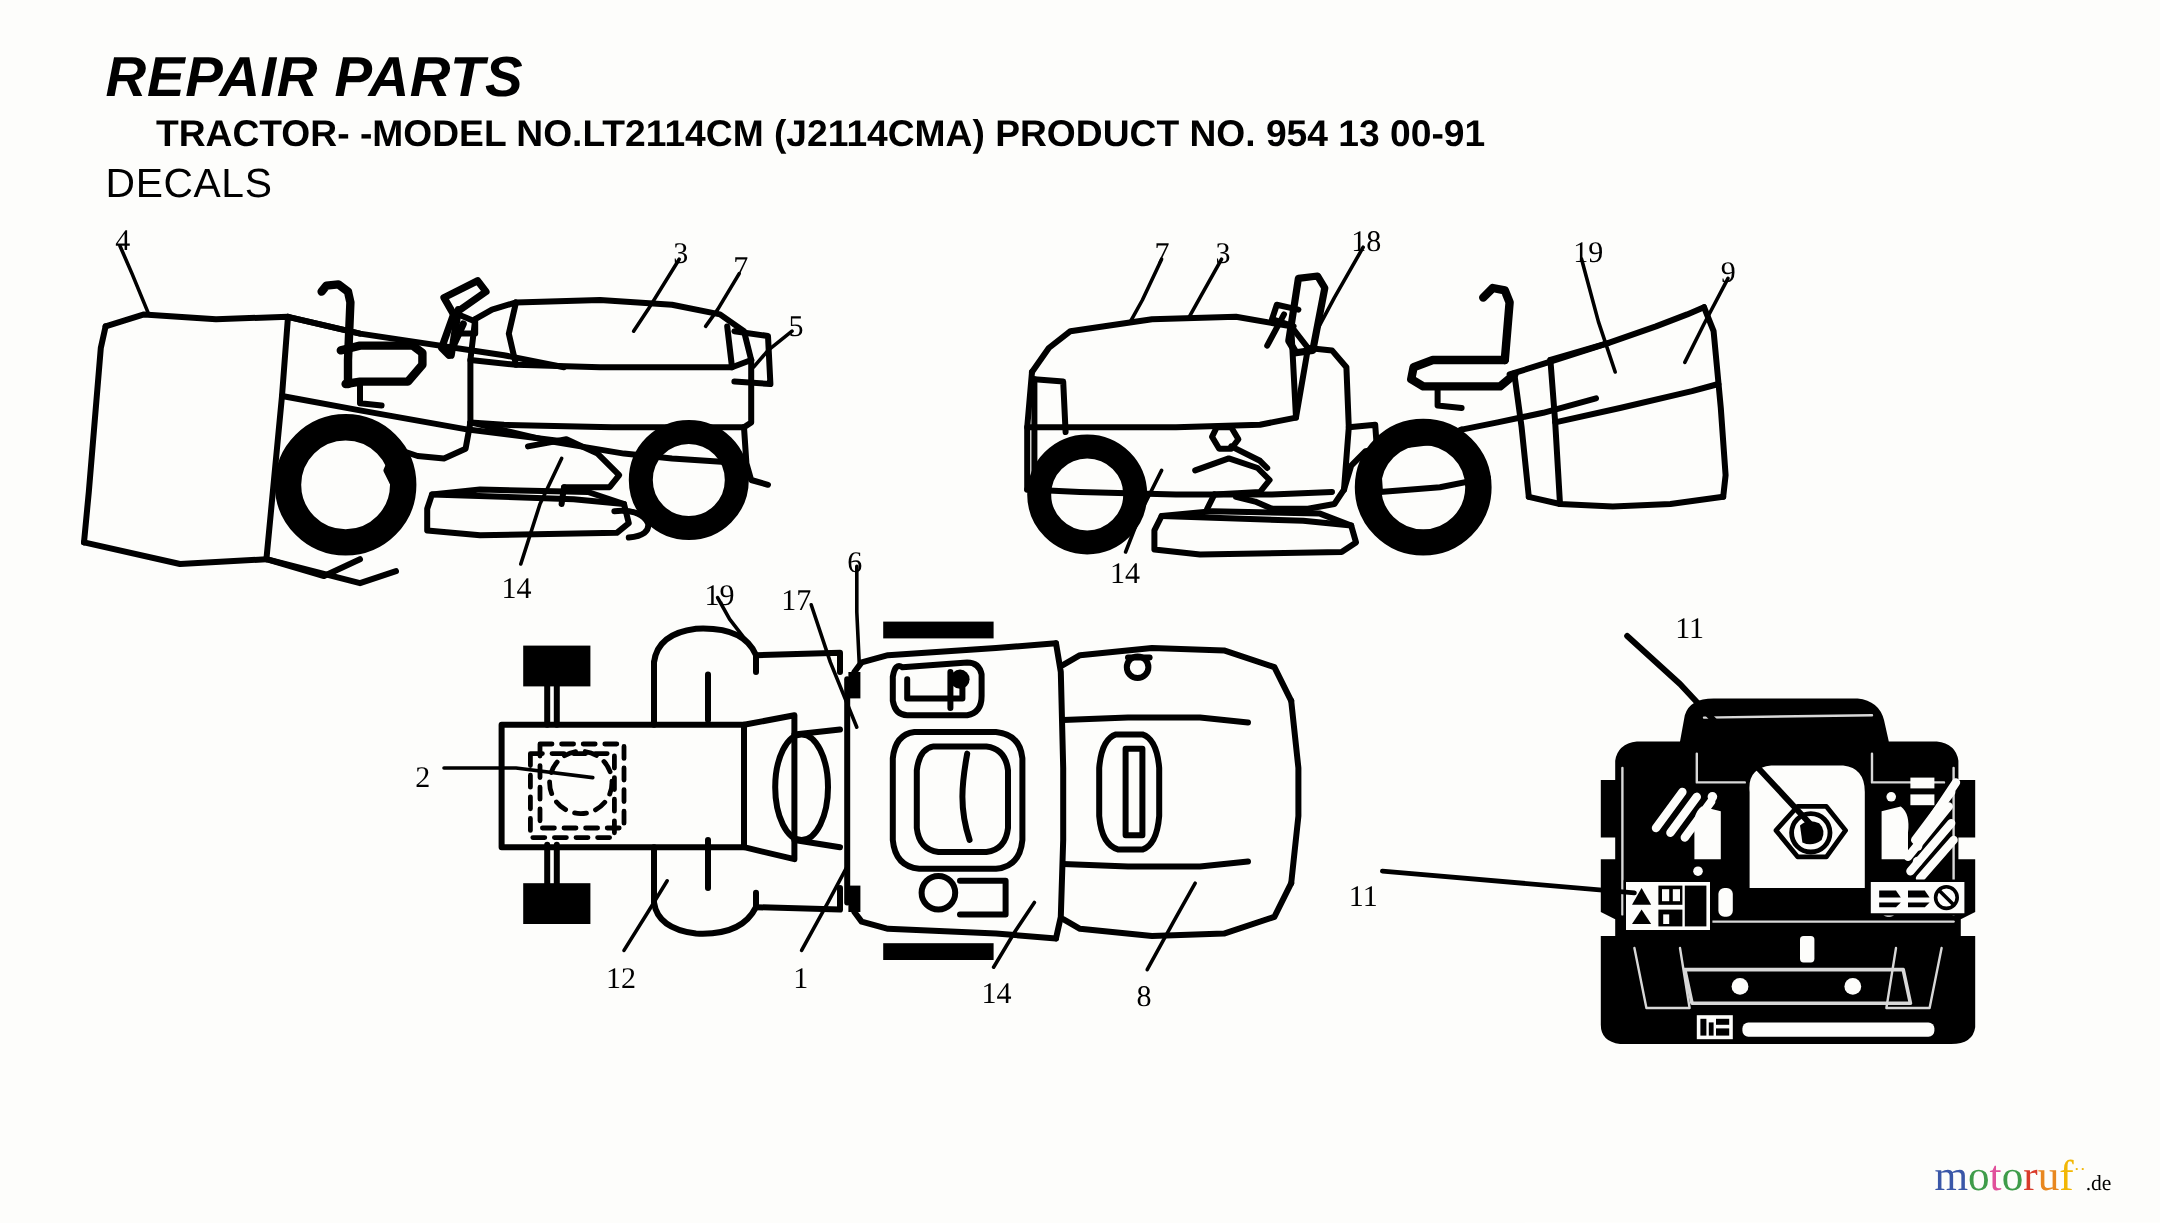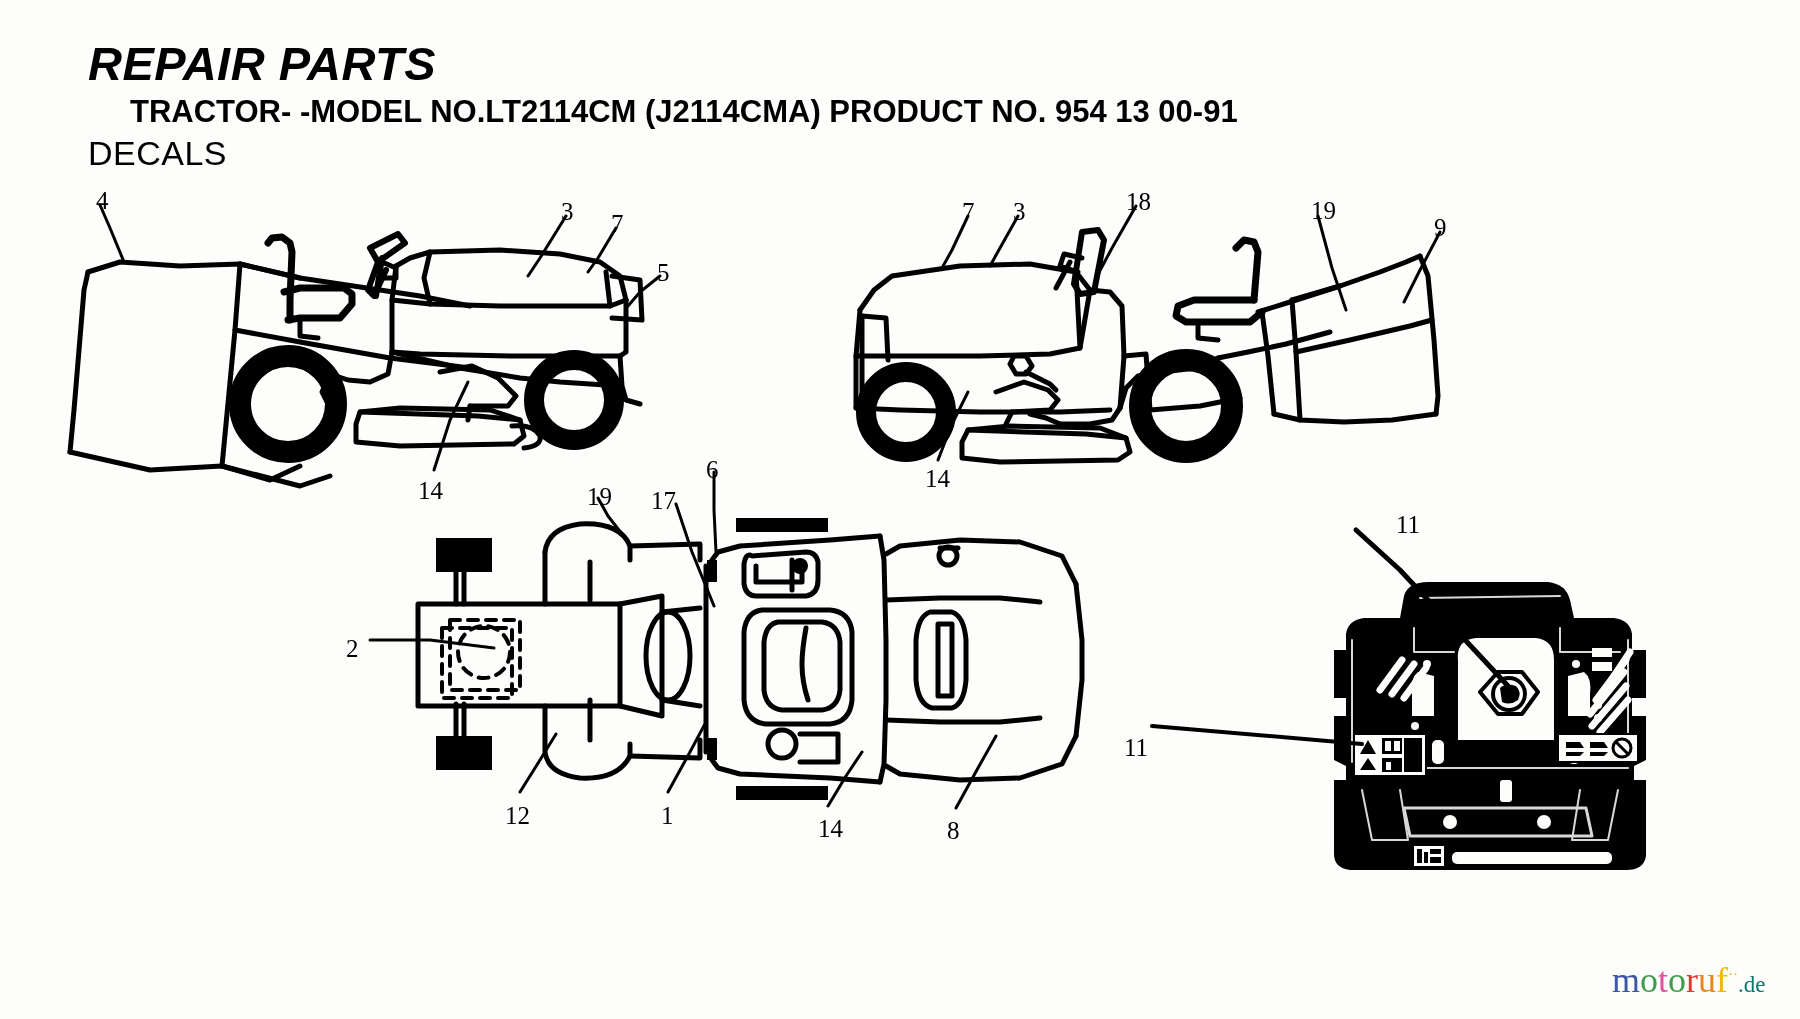--- a/index.html
+++ b/index.html
@@ -76,22 +76,22 @@
     line-height: 1;
     white-space: nowrap;
   }
   #watermark .wm-l { display: inline-block; }
   #watermark .wm-dot {
     font-size: 15px;
     vertical-align: super;
     color: #f2b705;
   }
   #watermark .wm-de {
-    font-size: 23px;
-    color: #0f766e;
+    font-size: 18px;
+    color: #000000;
   }
 </style>
 </head>
 <body>
 
 <div id="page">
 
   <div id="hdr-title">REPAIR PARTS</div>
 
   <div id="hdr-model">TRACTOR- -MODEL NO.LT2114CM (J2114CMA) PRODUCT NO. 954 13 00-91</div>

